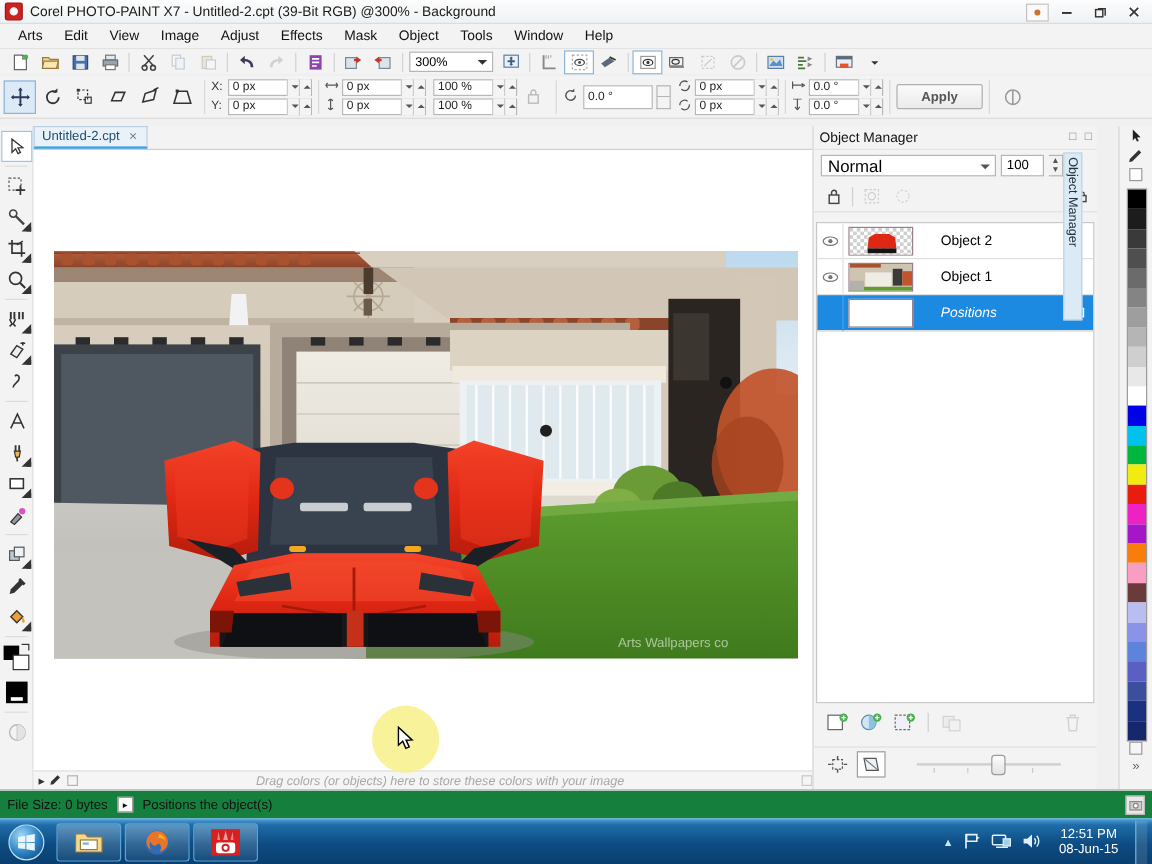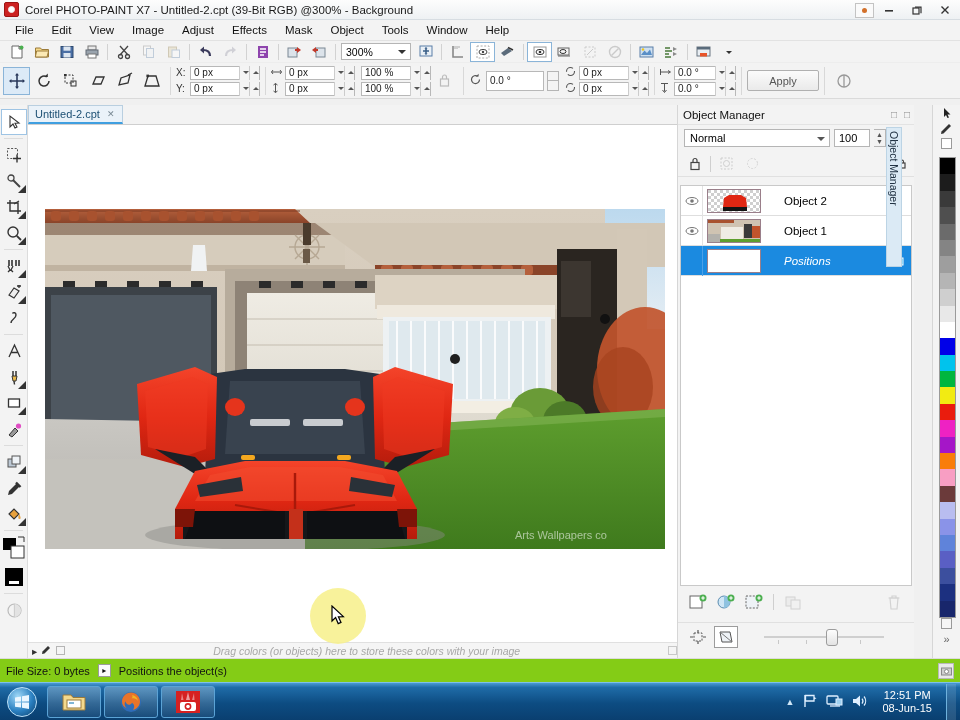--- a/index.html
+++ b/index.html
@@ -60,21 +60,21 @@
   }
   .fbox.w70{width:70px;} .fbox.w62{width:62px;} .fbox.w58{width:58px;}
   .spin{ position:absolute; right:0; top:-1px; height:14px; display:flex; }
   .spin i{ width:10px;height:14px; border-left:1px solid #ccc; background:#f4f4f4; display:block; position:relative;}
   .spin i:after{ content:''; position:absolute; left:3px; top:5px; border-left:3px solid transparent;border-right:3px solid transparent;}
   .spin i.d:after{ border-top:3px solid #555;}
   .spin i.u:after{ border-bottom:3px solid #555;}
   .applybtn{
     width:72px;height:21px;background:linear-gradient(#fbfbfb,#eaeaea);
     border:1px solid #b0b0b0; border-radius:2px; display:flex;align-items:center;justify-content:center;
-    font-size:11px;color:#555; cursor:default;
+    font-size:11px;color:#555; cursor:default;font-weight:bold;
   }
 
   
   .workspace{ position:absolute; left:0; top:105px; right:0; bottom:24px; }
 
   
   .toolbox{ position:absolute; left:0; top:0; width:28px; bottom:0; background:#f3f3f3; border-right:1px solid #dcdcdc; padding-top:4px;}
   .tool{ width:26px;height:26px;margin:0 1px; display:flex;align-items:center;justify-content:center; position:relative; cursor:default;}
   .tool.sel{ background:#fff; border:1px solid #9ec4e4; }
   .tool .flyout{ position:absolute; right:1px;bottom:1px; width:0;height:0;border-left:4px solid transparent;border-top:4px solid transparent;border-right:4px solid #333;border-bottom:4px solid #333;}
@@ -95,21 +95,21 @@
   
   .dropstrip{ position:absolute; left:28px; right:265px; bottom:0; height:16px; background:#f5f5f5; border-top:1px solid #e0e0e0;
               display:flex;align-items:center; font-size:10.5px; color:#a8a8a8; font-style:italic;}
   .dropstrip .lbl{ flex:1; text-align:center; }
 
   
   .docker{ position:absolute; right:46px; top:0; width:237px; bottom:0; background:#f3f3f3; border-left:1px solid #d6d6d6; }
   .docker-title{ height:20px; display:flex;align-items:center; padding-left:5px; font-size:11.5px; color:#111; border-bottom:1px solid #e3e3e3;}
   .dk-ctl{ position:absolute; right:4px; top:4px; display:flex; gap:7px; color:#8b8b8b; font-size:10px;}
   .blendrow{ height:26px; display:flex; align-items:center; padding:0 6px; gap:4px;}
-  .blendsel{ width:146px;height:18px;background:#fff;border:1px solid #b5b5b5; display:flex;align-items:center; padding-left:5px; font-size:11px; position:relative;text-align:center;}
+  .blendsel{ width:146px;height:18px;background:#fff;border:1px solid #b5b5b5; display:flex;align-items:center; padding-left:5px; font-size:14px; position:relative;text-align:center;}
   .blendsel .arw{ position:absolute;right:4px;top:7px;border-left:4px solid transparent;border-right:4px solid transparent;border-top:4px solid #555;}
   .opbox{ width:36px;height:18px;background:#fff;border:1px solid #b5b5b5;display:flex;align-items:center;padding-left:4px;font-size:11px;}
   .opspin{ width:12px;height:18px;border:1px solid #b5b5b5;border-left:0;background:#f2f2f2;display:flex;flex-direction:column;align-items:center;justify-content:center;color:#555;font-size:7px;}
   .lockrow{ height:26px; display:flex;align-items:center; padding:0 6px; gap:4px; border-bottom:1px solid #e0e0e0;}
   .lk{ width:22px;height:20px;display:flex;align-items:center;justify-content:center; cursor:default;}
   .lk.dis{opacity:.3;}
   .layers{ position:absolute; left:2px; right:2px; top:80px; bottom:72px; background:#fff; border:1px solid #c9c9c9; overflow:hidden;}
   .layer{ height:30px; display:flex; align-items:center; border-bottom:1px solid #dedede; cursor:default;}
   .layer.active{ background:#1b8ae0; color:#fff;}
   .eye{ width:22px; height:30px; display:flex;align-items:center;justify-content:center; border-right:1px solid #e2e2e2;}
@@ -131,21 +131,21 @@
   .vtab span{ display:block; transform:rotate(90deg); transform-origin:left top; position:absolute; left:13px; top:3px; white-space:nowrap; font-size:10.5px; color:#234; }
 
   
   .palette{ position:absolute; right:0; top:0; width:28px; bottom:0; background:#f3f3f3; border-left:1px solid #d6d6d6;}
   .pal-top{ height:48px; display:flex;flex-direction:column;align-items:center; padding-top:2px; gap:1px;}
   .swatches{ position:absolute; left:6px; top:52px; width:17px; bottom:40px; display:flex; flex-direction:column; border:1px solid #9a9a9a;}
   .sw{ flex:1 1 auto; min-height:0;}
   .pal-bot{ position:absolute; left:0; right:0; bottom:4px; height:36px; display:flex;flex-direction:column;align-items:center; gap:4px;}
 
   
-  .statusbar{ position:absolute; left:0; right:0; bottom:0; height:24px; background:#84cc16; border-top:1px solid #dcdcdc; display:flex; align-items:center; padding-left:6px; font-size:11px; color:#111; gap:8px;}
+  .statusbar{ position:absolute; left:0; right:0; bottom:0; height:24px; background:#15803d; border-top:1px solid #dcdcdc; display:flex; align-items:center; padding-left:6px; font-size:11px; color:#111; gap:8px;}
   .sbtn{ width:13px;height:13px;border:1px solid #9b9b9b;background:#fafafa;display:flex;align-items:center;justify-content:center;font-size:8px;}
   .sb-right{ position:absolute; right:6px; top:4px; width:16px;height:16px; border:1px solid #b9b9b9; background:#e9e9e9; display:flex;align-items:center;justify-content:center;}
 
   
   .click-ring{ position:absolute; left:310px; top:588px; width:56px;height:56px; border-radius:50%;
                background:#f7f08a; opacity:.85; pointer-events:none;}
   .cursor{ position:absolute; left:331px; top:605px; pointer-events:none; }
 
   
   .taskbar{ position:absolute; left:0; bottom:0; width:960px; height:38px;
@@ -189,21 +189,21 @@
       </div>
       <div class="wbtn close">
         <svg width="12" height="12" viewBox="0 0 12 12">
             <path d="M2.5 2.5 L9.5 9.5 M9.5 2.5 L2.5 9.5" stroke="#333" stroke-width="1.4"></path>
           </svg>
       </div>
     </div>
   </div>
 
   <div class="menubar">
-    <div class="menu-item">File</div>
+    <div class="menu-item">Arts</div>
     <div class="menu-item">Edit</div>
     <div class="menu-item">View</div>
     <div class="menu-item">Image</div>
     <div class="menu-item">Adjust</div>
     <div class="menu-item">Effects</div>
     <div class="menu-item">Mask</div>
     <div class="menu-item">Object</div>
     <div class="menu-item">Tools</div>
     <div class="menu-item">Window</div>
     <div class="menu-item">Help</div>

